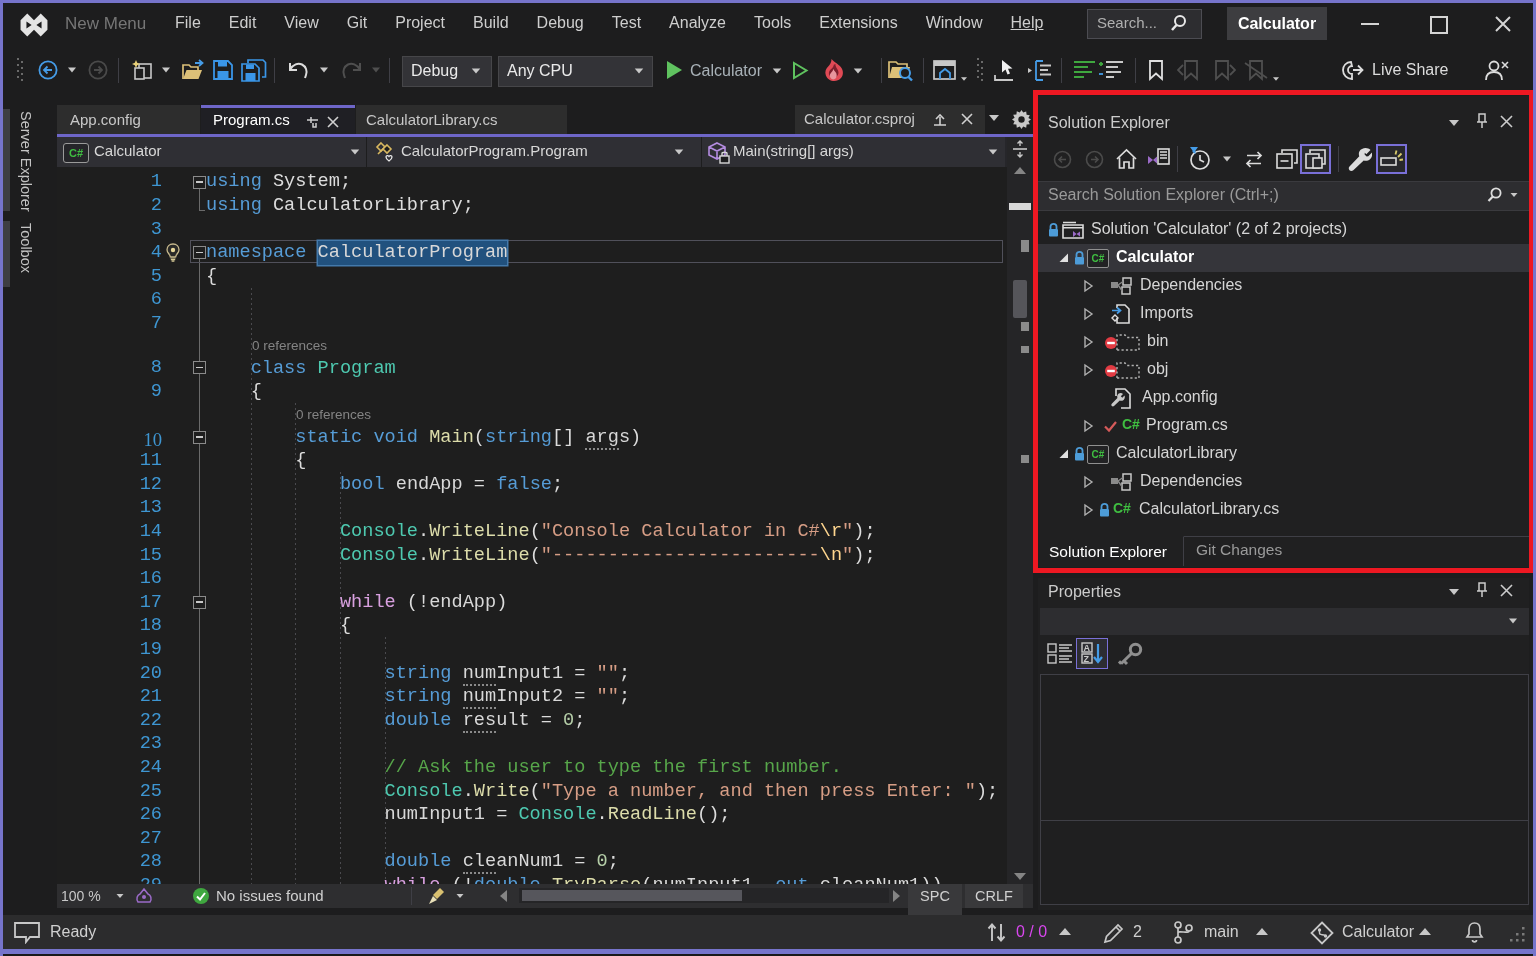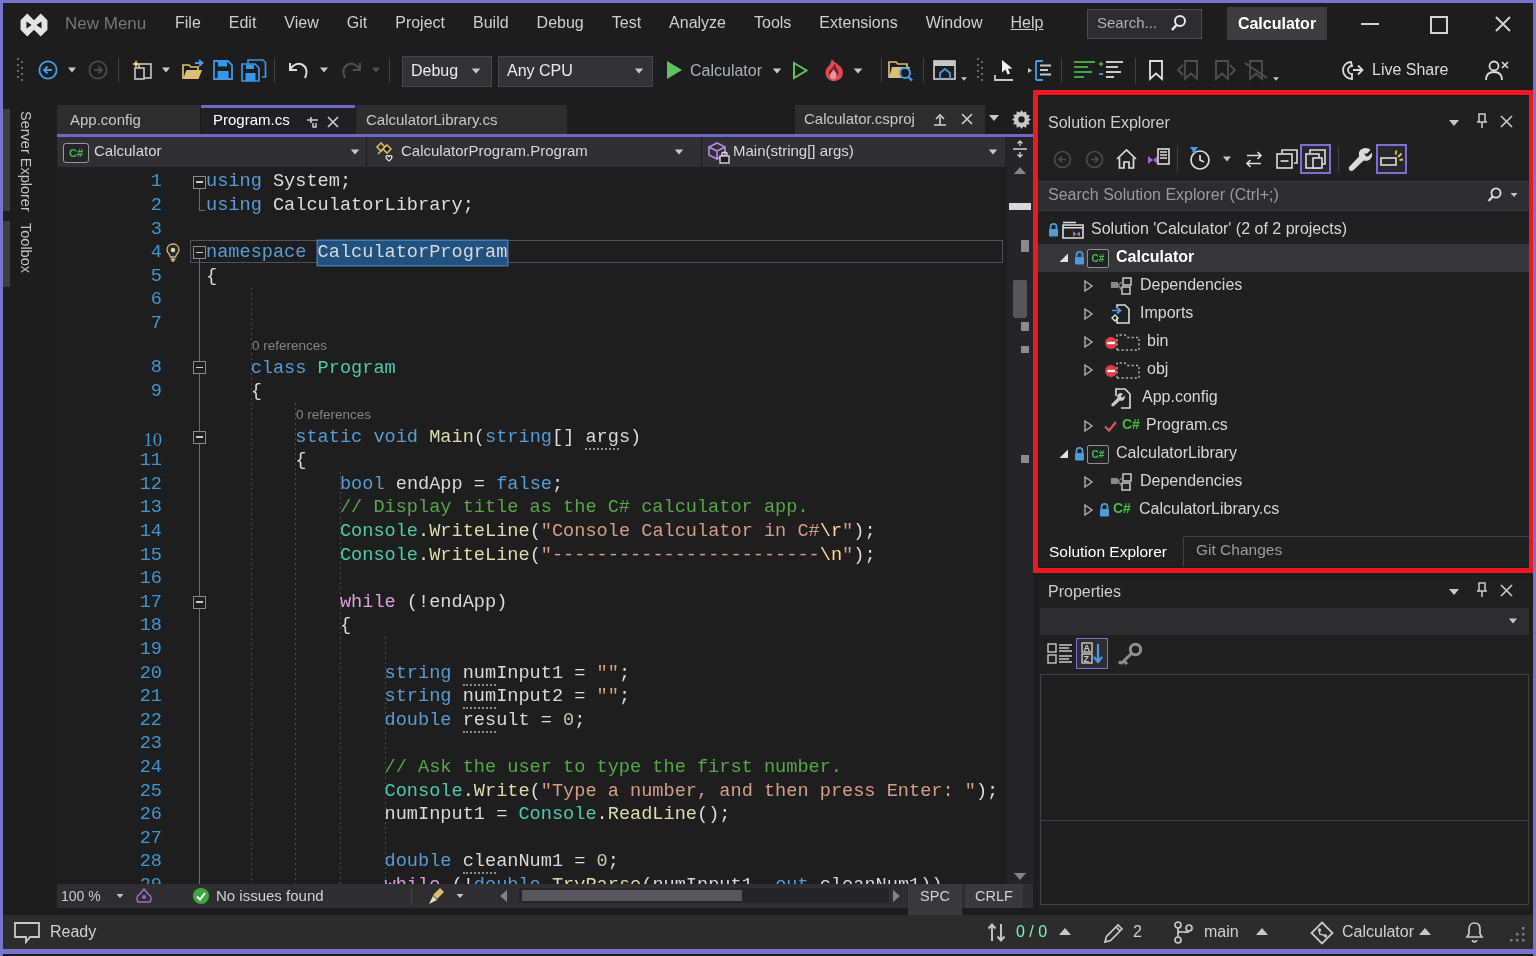--- a/index.html
+++ b/index.html
@@ -343,21 +343,20 @@
 <div class="lnum" style="top:706.9px;">29</div>
 <div class="cl" style="top:3.3px;"><span class="k">using</span> System;</div>
 <div class="cl" style="top:74.1px;"><span class="k">namespace</span> <span style="background:#21517e;box-shadow:0 0 0 1.5px #4379ab;color:#d8d8d8;padding:1px 0 2px 0;">CalculatorProgram</span></div>
 <div class="cl" style="top:26.9px;"><span class="k">using</span> CalculatorLibrary;</div>
 <div class="cl" style="top:97.7px;">{</div>
 <div class="cl" style="top:190px;">    <span class="k">class</span> <span class="t">Program</span></div>
 <div class="cl" style="top:212.6px;">    {</div>
 <div class="cl" style="top:258.5px;">        <span class="k">static</span> <span class="k">void</span> <span class="m">Main</span>(<span class="k">string</span>[] <span class="v" style="border-bottom:2px dotted #8a8a8a">arg</span><span class="v">s</span>)</div>
 <div class="cl" style="top:282.1px;">        {</div>
 <div class="cl" style="top:305.7px;">            <span class="k">bool</span> <span class="v">endApp</span> = <span class="k">false</span>;</div>
-<div class="cl" style="top:329.3px;">            <span class="c">// Display title as the C# calculator app.</span></div>
 <div class="cl" style="top:352.9px;">            <span class="t">Console</span>.<span class="m">WriteLine</span>(<span class="s">"Console Calculator in C#</span><span class="esc">\r</span><span class="s">"</span>);</div>
 <div class="cl" style="top:376.5px;">            <span class="t">Console</span>.<span class="m">WriteLine</span>(<span class="s">"------------------------</span><span class="esc">\n</span><span class="s">"</span>);</div>
 <div class="cl" style="top:423.7px;">            <span class="ck">while</span> (!<span class="v">endApp</span>)</div>
 <div class="cl" style="top:447.3px;">            {</div>
 <div class="cl" style="top:494.5px;">                <span class="k">string</span> <span class="v" style="border-bottom:2px dotted #8a8a8a">num</span><span class="v">Input1</span> = <span class="s">""</span>;</div>
 <div class="cl" style="top:518.1px;">                <span class="k">string</span> <span class="v" style="border-bottom:2px dotted #8a8a8a">num</span><span class="v">Input2</span> = <span class="s">""</span>;</div>
 <div class="cl" style="top:541.7px;">                <span class="k">double</span> <span class="v" style="border-bottom:2px dotted #8a8a8a">res</span><span class="v">ult</span> = <span style="color:#b5cea8">0</span>;</div>
 <div class="cl" style="top:588.9px;">                <span class="c">// Ask the user to type the first number.</span></div>
 <div class="cl" style="top:612.5px;">                <span class="t">Console</span>.<span class="m">Write</span>(<span class="s">"Type a number, and then press Enter: "</span>);</div>
 <div class="cl" style="top:636.1px;">                <span class="v">numInput1</span> = <span class="t">Console</span>.<span class="m">ReadLine</span>();</div>
@@ -640,21 +639,21 @@
 <div id="statusbar" class="abs" style="left:0;top:915px;width:1536px;height:35px;background:#2c2c2d;">
   <svg class="abs" style="left:14px;top:7px;" width="26" height="22" viewBox="0 0 26 22">
     <path d="M1 1 L25 1 L25 15 L16 15 L12 20 L12 15 L1 15 Z" fill="none" stroke="#c8c8c8" stroke-width="1.8"></path>
   </svg>
   <div class="abs" style="left:50px;top:8px;font-size:16px;color:#d0d0d0;">Ready</div>
 
   <svg class="abs" style="left:986px;top:7px;" width="22" height="21" viewBox="0 0 22 21">
     <path d="M6 19 L6 3 M2.5 6.5 L6 2.5 L9.5 6.5" fill="none" stroke="#c8c8c8" stroke-width="1.9"></path>
     <path d="M15 2 L15 18 M11.5 14.5 L15 18.5 L18.5 14.5" fill="none" stroke="#c8c8c8" stroke-width="1.9"></path>
   </svg>
-  <div class="abs" style="left:1016px;top:8px;font-size:16px;color:#86efac;">0 / 0</div>
+  <div class="abs" style="left:1016px;top:8px;font-size:16px;color:#d946ef;">0 / 0</div>
   <div class="abs" style="left:1059px;top:13px;width:0;height:0;border-left:6px solid transparent;border-right:6px solid transparent;border-bottom:7px solid #c8c8c8;"></div>
   <svg class="abs" style="left:1103px;top:7px;" width="22" height="22" viewBox="0 0 22 22">
     <path d="M2 20 L3.5 14.5 L15 3 L19 7 L7.5 18.5 Z M13 5 L17 9" fill="none" stroke="#c8c8c8" stroke-width="1.7"></path>
   </svg>
   <div class="abs" style="left:1133px;top:8px;font-size:16px;color:#d0d0d0;">2</div>
   <svg class="abs" style="left:1172px;top:5px;" width="22" height="25" viewBox="0 0 22 25">
     <circle cx="6" cy="5" r="3" fill="none" stroke="#c8c8c8" stroke-width="1.7"></circle>
     <circle cx="6" cy="20" r="3" fill="none" stroke="#c8c8c8" stroke-width="1.7"></circle>
     <circle cx="17" cy="8" r="3" fill="none" stroke="#c8c8c8" stroke-width="1.7"></circle>
     <path d="M6 8 L6 17 M6 13 C6 10 17 14 17 11" fill="none" stroke="#c8c8c8" stroke-width="1.7"></path>

